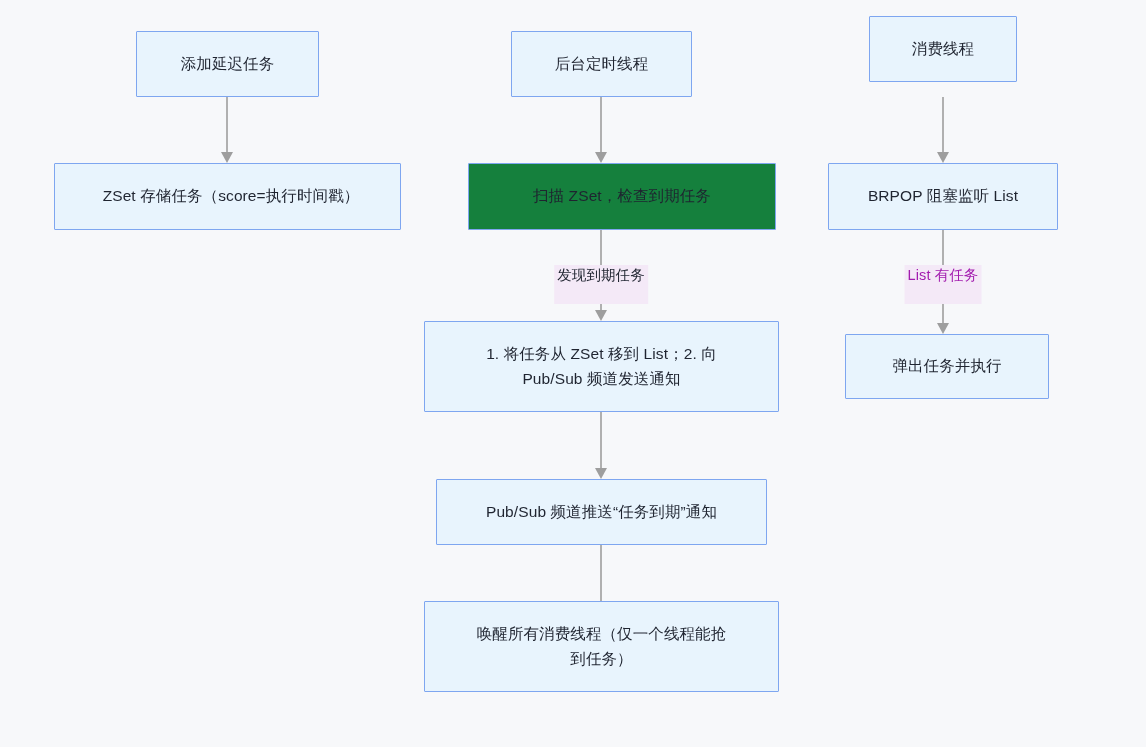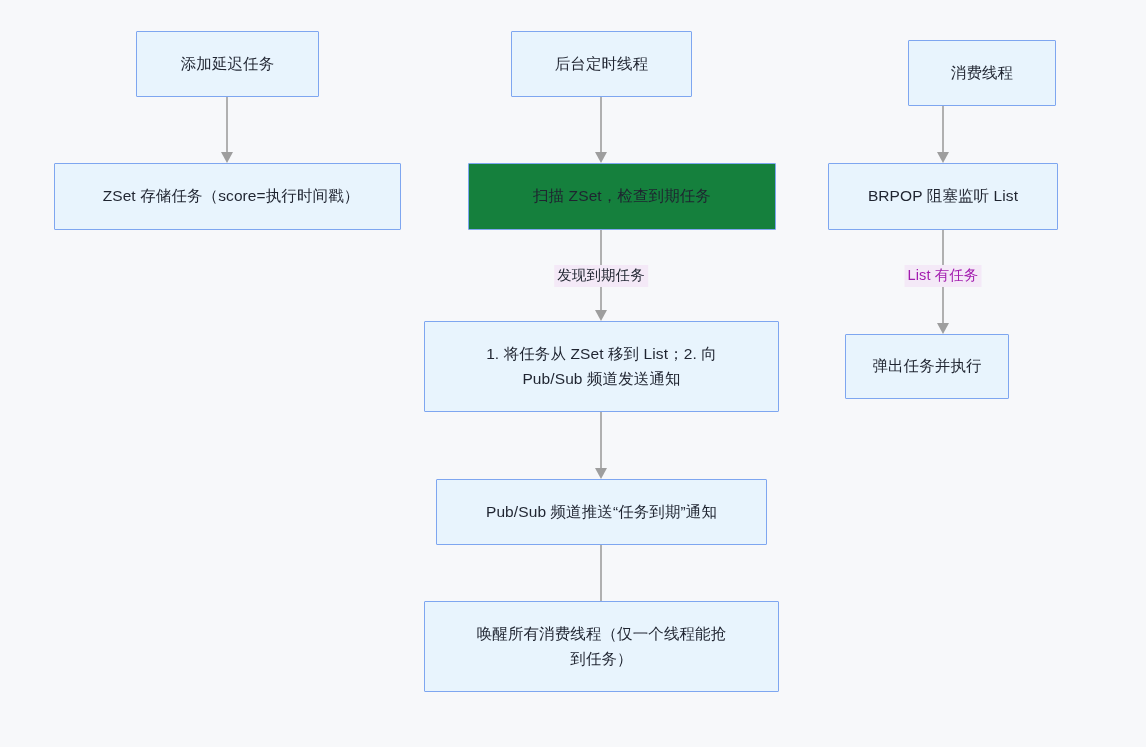--- a/index.html
+++ b/index.html
@@ -45,21 +45,21 @@
   .node-label {
     display: block;
     white-space: pre-line;
   }
   .edge-label {
     position: absolute;
     background: #f4e9f7;
     color: #1f2430;
     font-size: 14.5px;
     line-height: 1.2;
-    padding: 2px 3px 3px 3px;
+    padding: 2px 3px 20px 3px;
     white-space: nowrap;
     transform: translateX(-50%);
     letter-spacing: 0.1px;
   }
 </style>
 </head>
 <body style="background: rgb(247, 248, 250);">
 
 <div id="flow-root">
 
@@ -111,27 +111,27 @@
         <span class="node-label">1. 将任务从 ZSet 移到 List；2. 向
 Pub/Sub 频道发送通知</span>
       </div>
       <div class="node" style="left: 436px; top: 479px; width: 331px; height: 66px; background: rgb(232, 244, 253); border-color: rgb(126, 166, 240); color: rgb(31, 36, 48);">
         <span class="node-label">Pub/Sub 频道推送“任务到期”通知</span>
       </div>
       <div class="node" style="left: 424px; top: 601px; width: 355px; height: 91px; background: rgb(232, 244, 253); border-color: rgb(126, 166, 240); color: rgb(31, 36, 48);">
         <span class="node-label">唤醒所有消费线程（仅一个线程能抢
 到任务）</span>
       </div>
-      <div class="node" style="left: 869px; top: 40px; width: 148px; height: 66px; background: rgb(232, 244, 253); border-color: rgb(126, 166, 240); color: rgb(31, 36, 48); margin-left: 39px;">
+      <div class="node" style="left: 869px; top: 16px; width: 148px; height: 66px; background: rgb(232, 244, 253); border-color: rgb(126, 166, 240); color: rgb(31, 36, 48);">
         <span class="node-label">消费线程</span>
       </div>
       <div class="node" style="left: 828px; top: 163px; width: 230px; height: 67px; background: rgb(232, 244, 253); border-color: rgb(126, 166, 240); color: rgb(31, 36, 48);">
         <span class="node-label">BRPOP 阻塞监听 List</span>
       </div>
-      <div class="node" style="left: 845px; top: 334px; width: 164px; height: 65px; background: rgb(232, 244, 253); border-color: rgb(126, 166, 240); color: rgb(31, 36, 48);">
+      <div class="node" style="left: 845px; top: 334px; width: 204px; height: 65px; background: rgb(232, 244, 253); border-color: rgb(126, 166, 240); color: rgb(31, 36, 48);">
         <span class="node-label">弹出任务并执行</span>
       </div>
     </div>
   <div id="edge-label-layer">
       <div class="edge-label" style="left: 601px; top: 265px; background: rgb(244, 233, 247); color: rgb(31, 36, 48);">发现到期任务</div>
       <div class="edge-label" style="left: 943px; top: 265px; background: rgb(244, 233, 247); color: #a21caf;">List 有任务</div>
     </div>
 
 </div>
 

